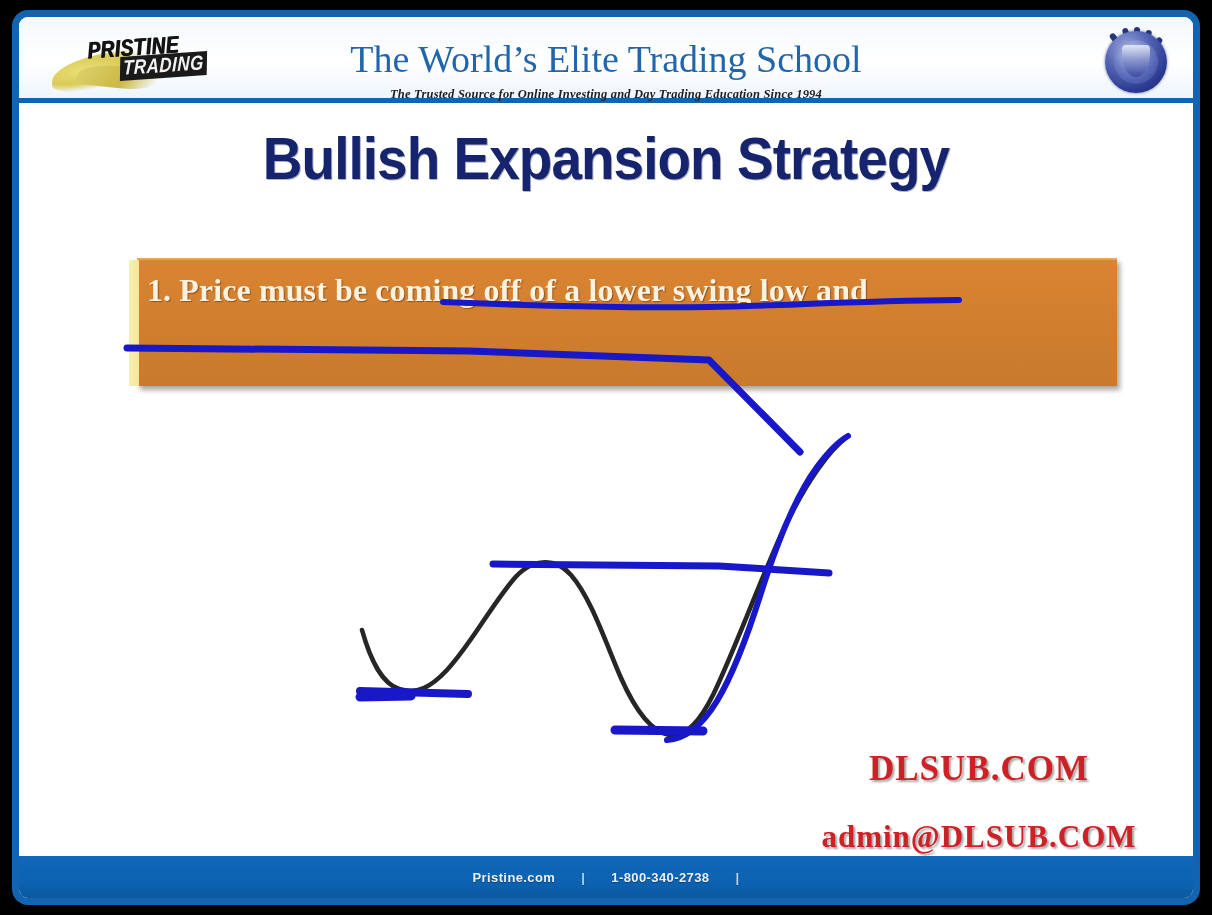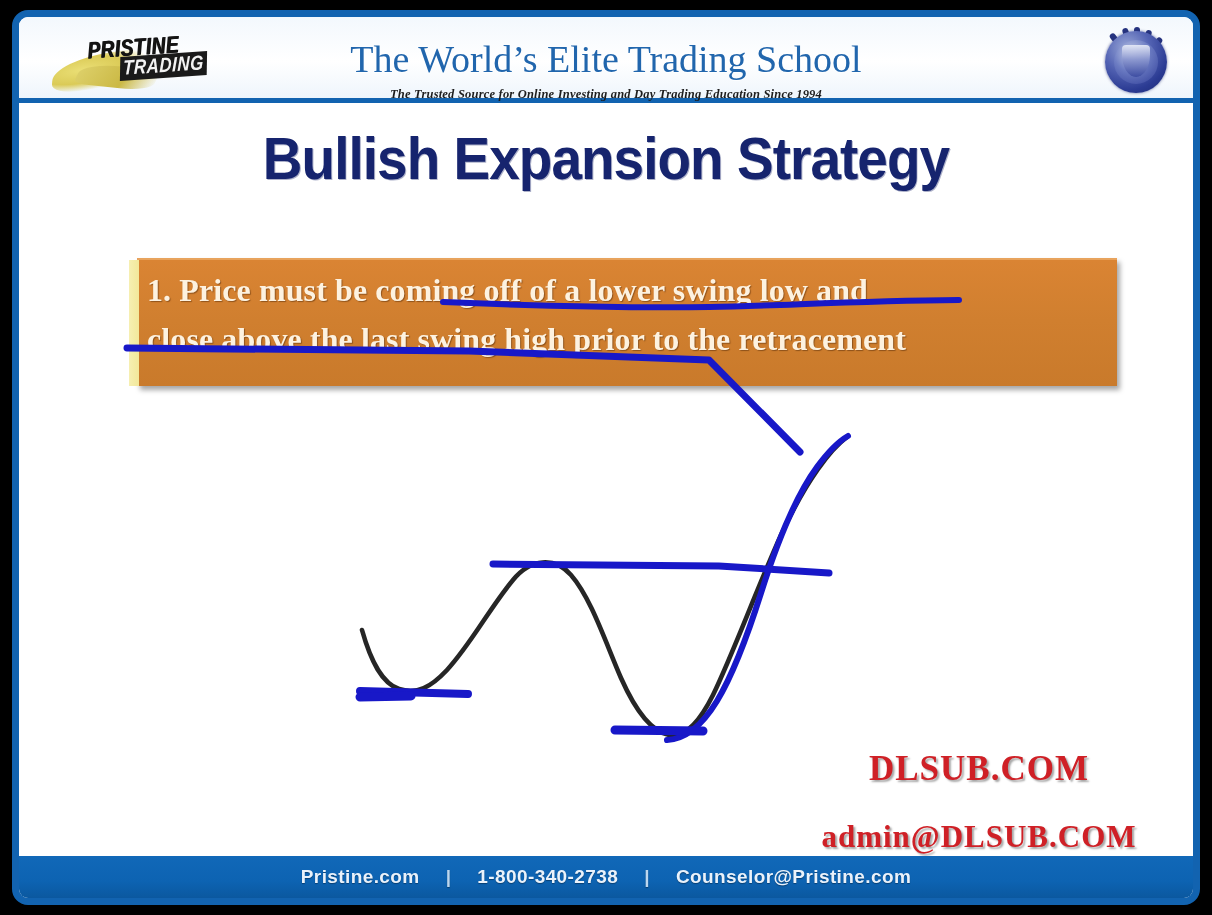--- a/index.html
+++ b/index.html
@@ -152,21 +152,21 @@
 
   
   #footer{
     position:absolute;left:0;bottom:0;width:100%;height:42px;
     background:linear-gradient(to bottom,#1168b8 0%,#0d63b2 60%,#0b589f 100%);
     display:flex;align-items:center;justify-content:center;
   }
   #footer-inner{
     display:flex;gap:26px;
     font-family:"Liberation Sans",sans-serif;
-    font-weight:bold;font-size:19px;color:#eaf2fb;letter-spacing:.4px;
+    font-weight:bold;font-size:13px;color:#eaf2fb;letter-spacing:.4px;
     text-shadow:0 1px 1px rgba(0,0,0,.35);
   }
   .sep{color:#bcd7ef;font-weight:bold;}
 </style>
 </head>
 <body>
 
 <div id="slide">
   <div id="frame">
 
@@ -193,21 +193,20 @@
         <div class="inner"></div>
         <div class="crest"></div>
       </div>
     </div>
 
     <div id="slide-title">Bullish Expansion Strategy</div>
 
     <div id="callout">
       <div id="callout-accent"></div>
       <div class="callout-line" id="callout-line1">1. Price must be coming off of a lower swing low and</div>
-      <div class="callout-line" id="callout-line2">close above the last swing high prior to the retracement</div>
     </div>
 
     <svg id="ink" viewBox="0 0 1188 895">
 
       <path d="M424,285 C520,289 600,291 690,290 C760,289 830,284 940,283" fill="none" stroke="#1818c8" stroke-width="6" stroke-linecap="round"></path>
 
       <path d="M108,331 L450,334 L690,343 L781,435" fill="none" stroke="#1818c8" stroke-width="7" stroke-linecap="round" stroke-linejoin="round"></path>
 
       <path d="M343,613
                C352,645 363,666 380,672
@@ -238,18 +237,17 @@
       <div class="wm-line" id="wm1">DLSUB.COM</div>
       <div class="wm-line" id="wm2">admin@DLSUB.COM</div>
     </div>
 
     <div id="footer">
       <div id="footer-inner">
         <span>Pristine.com</span>
         <span class="sep">|</span>
         <span>1-800-340-2738</span>
         <span class="sep">|</span>
-        <span>Counselor@Pristine.com</span>
       </div>
     </div>
 
   </div>
 </div>
 
 </body></html>

